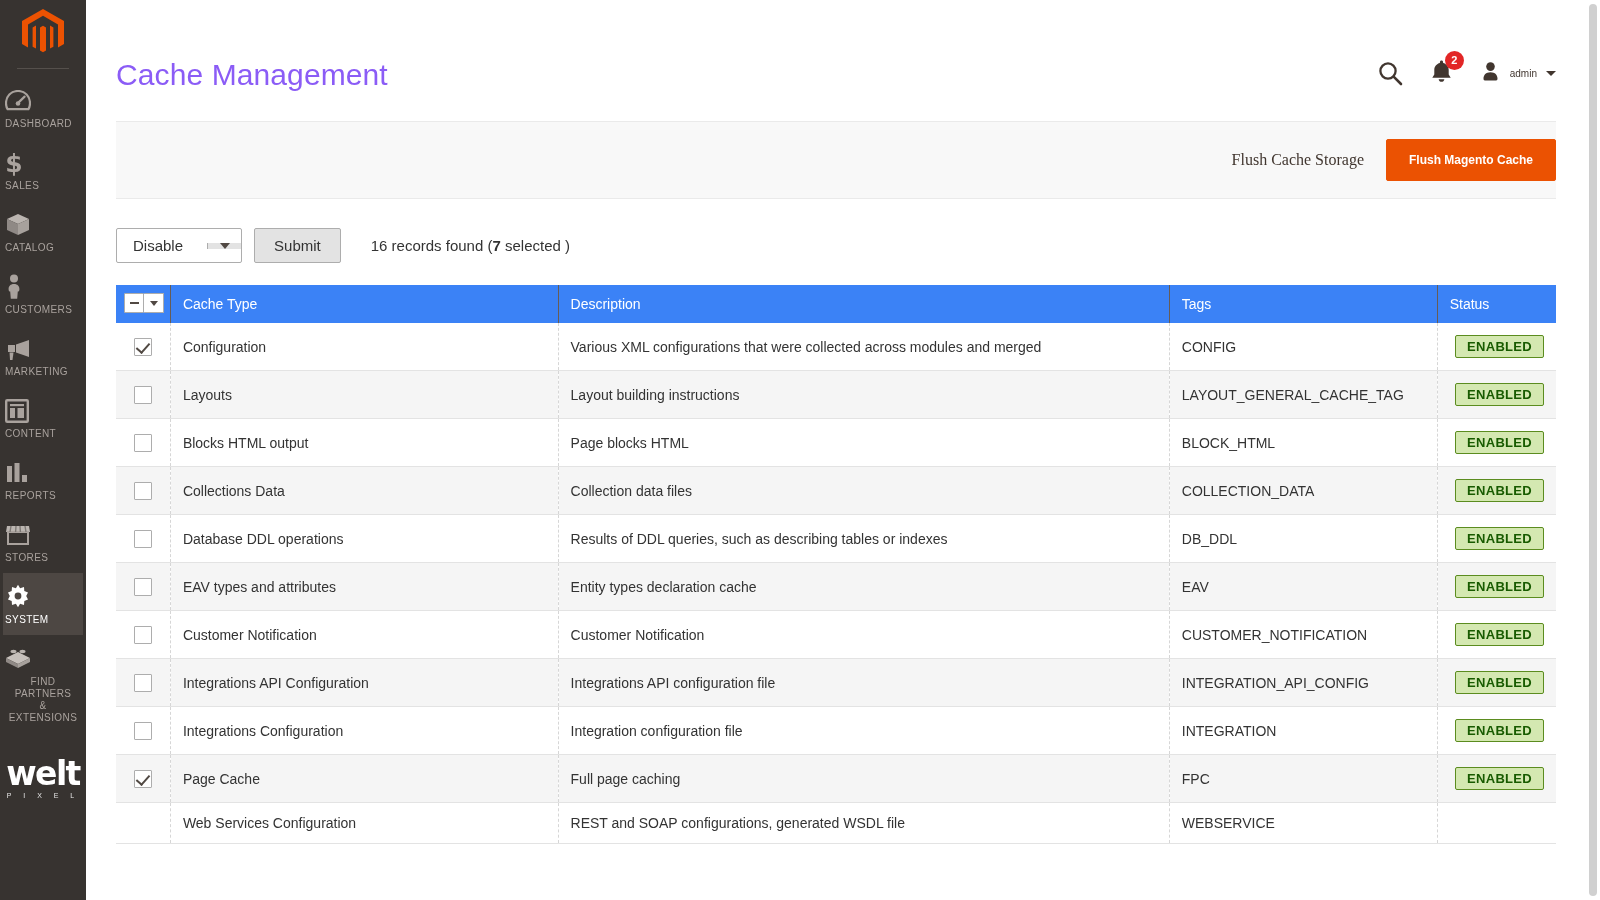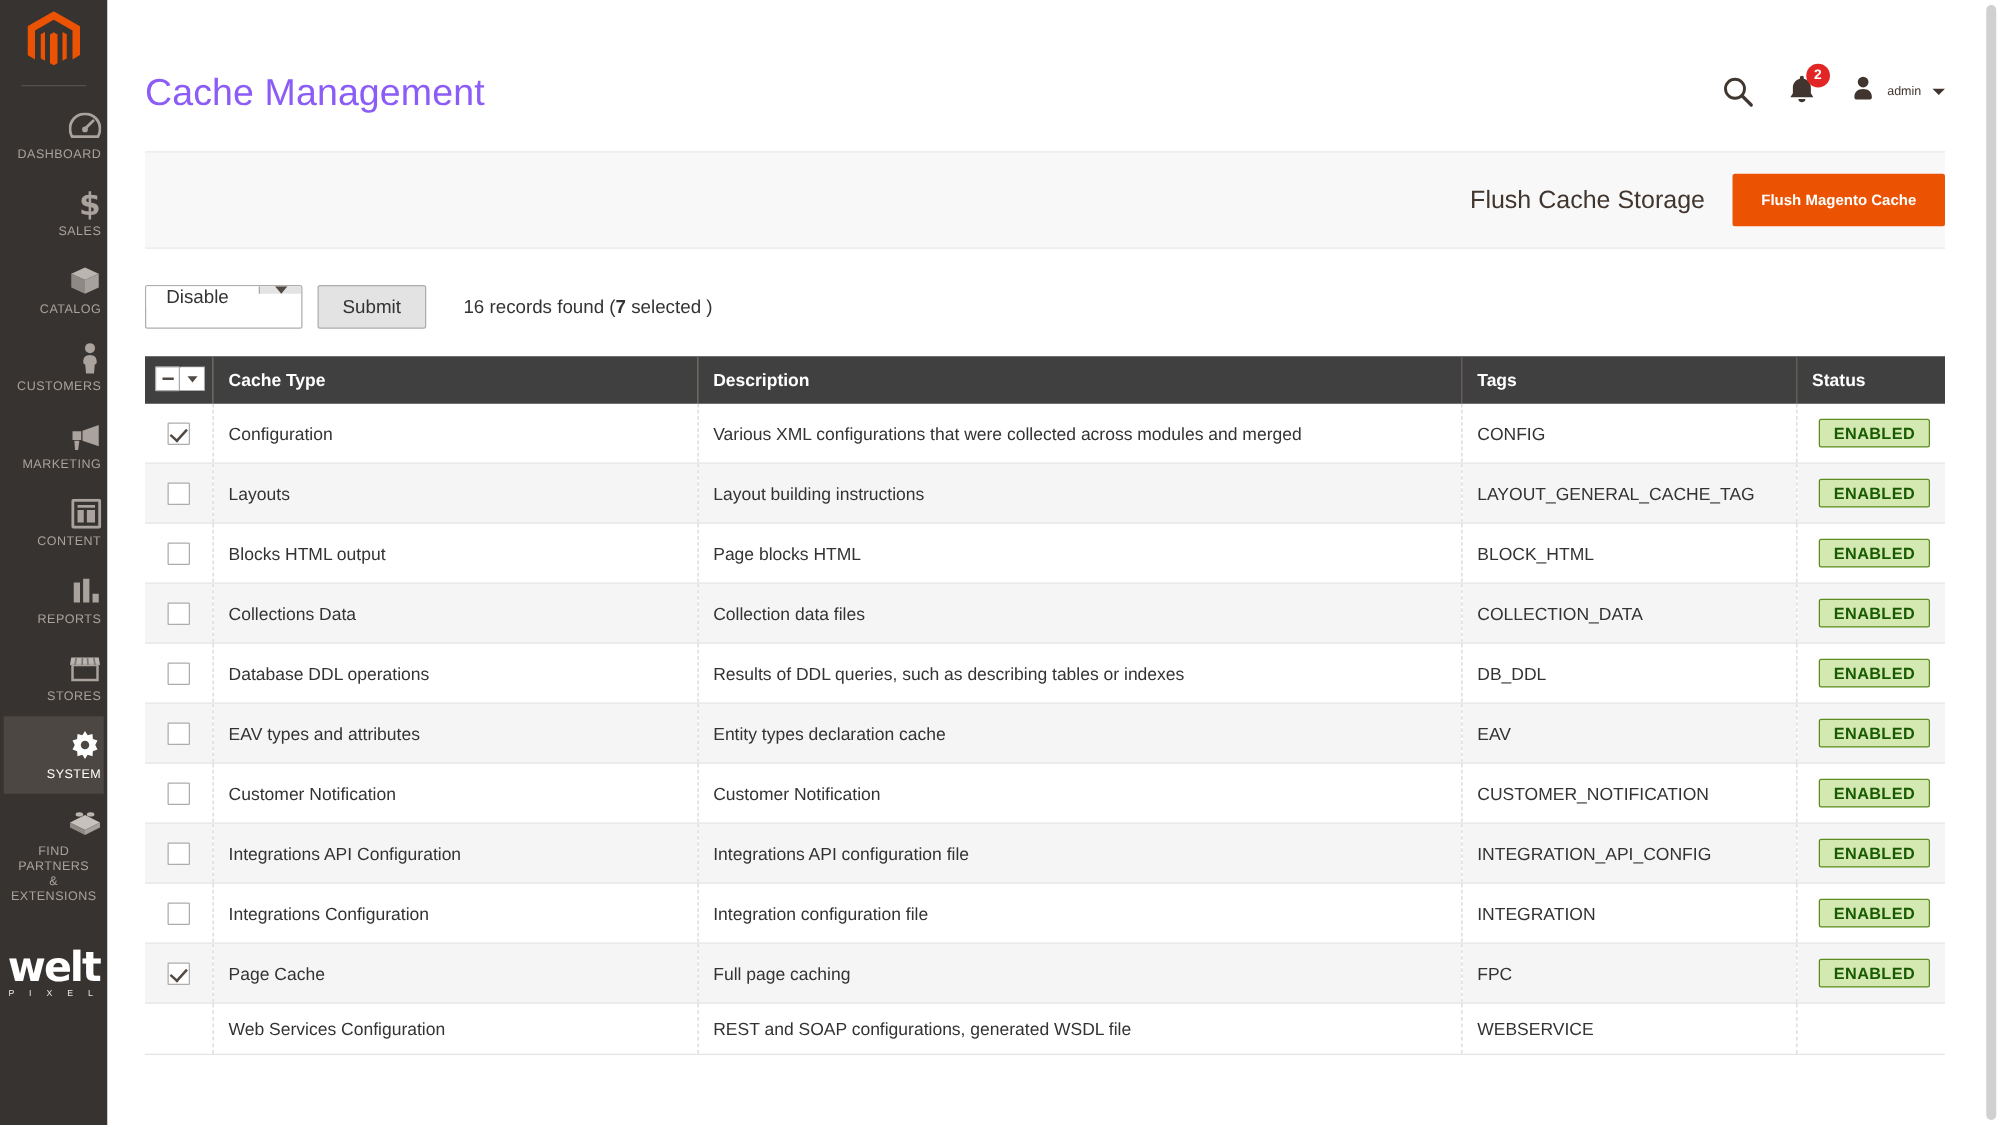--- a/index.html
+++ b/index.html
@@ -22,21 +22,21 @@
   .logo-wrap {
     width: 86px; height: 68px;
     display: flex; align-items: center; justify-content: center;
   }
   .logo-sep {
     width: 52px; height: 1px; background: #55504c; margin-bottom: 8px;
   }
   .nav-item {
     width: 80px;
     padding: 11px 2px 9px;
-    display: flex; flex-direction: column; align-items: flex-end;
+    display: flex; flex-direction: column; align-items: flex-start;
     text-decoration: none;
     color: #a9a29d;
     cursor: pointer;
   }
   .nav-item.active { background: #4d4743; color: #ffffff; }
   .nav-icon {
     height: 26px; display: flex; align-items: center; justify-content: center;
     margin-bottom: 4px;
   }
   .nav-icon svg { display: block; }
@@ -105,41 +105,41 @@
     margin: 29px 30px 0 30px;
     background: #f8f8f8;
     border-top: 1px solid #eaeaea;
     border-bottom: 1px solid #eaeaea;
     height: 78px;
     display: flex; align-items: center; justify-content: flex-end;
     padding-right: 0px;
     gap: 0;
   }
   .btn-flush-storage {
-    font-size: 20px; color: #41362f;
+    font-size: 16px; color: #41362f;
     background: none; border: none;
     padding: 14px 22px; cursor: pointer;
-    font-family: Liberation Sans, sans-serif;
+    font-family: Liberation Serif, serif;
   }
   .btn-flush-magento {
     font-size: 12px; font-weight: bold; color: #ffffff;
     background: #eb5202; border: 1px solid #eb5202;
     border-radius: 2px;
     padding: 13px 22px; cursor: pointer;
     font-family: Liberation Sans, sans-serif;
   }
 
   
   .grid-toolbar {
     display: flex; align-items: center;
     margin: 29px 30px 0 30px;
     gap: 0;
   }
   .massaction {
-    display: flex; align-items: flex-start;
+    display: flex; align-items: center;
     border: 1px solid #adadad; border-radius: 2px;
     height: 35px; overflow: hidden; background: #ffffff;
   }
   .mass-label {
     display: flex; align-items: center;
     padding: 0 24px 0 16px;
     font-size: 15px; color: #333333; background: #ffffff;
     cursor: pointer;
   }
   .mass-caret {
@@ -163,22 +163,22 @@
   }
   .records-found {
     margin-left: 30px; font-size: 15px; color: #333333;
   }
   .records-found b { font-weight: bold; }
 
   
   .grid-wrap { margin: 22px 30px 0 30px; }
   table.grid { width: 100%; border-collapse: collapse; table-layout: fixed; }
   table.grid thead th {
-    background: #404040; color: #ffffff;
-    font-size: 14px; font-weight: bold; text-align: left;
+    background: #3b82f6; color: #ffffff;
+    font-size: 14px; font-weight: normal; text-align: left;
     padding: 11px 12px; height: 38px;
     border-right: 1px solid #675c55;
     vertical-align: middle;
   }
   table.grid thead th:last-child { border-right: none; }
   th.col-check { width: 54px; padding: 6px 8px !important; }
   th.col-type  { width: 385px; }
   th.col-desc  { width: 607px; }
   th.col-tags  { width: 266px; }
   th.col-status{ width: 118px; }

